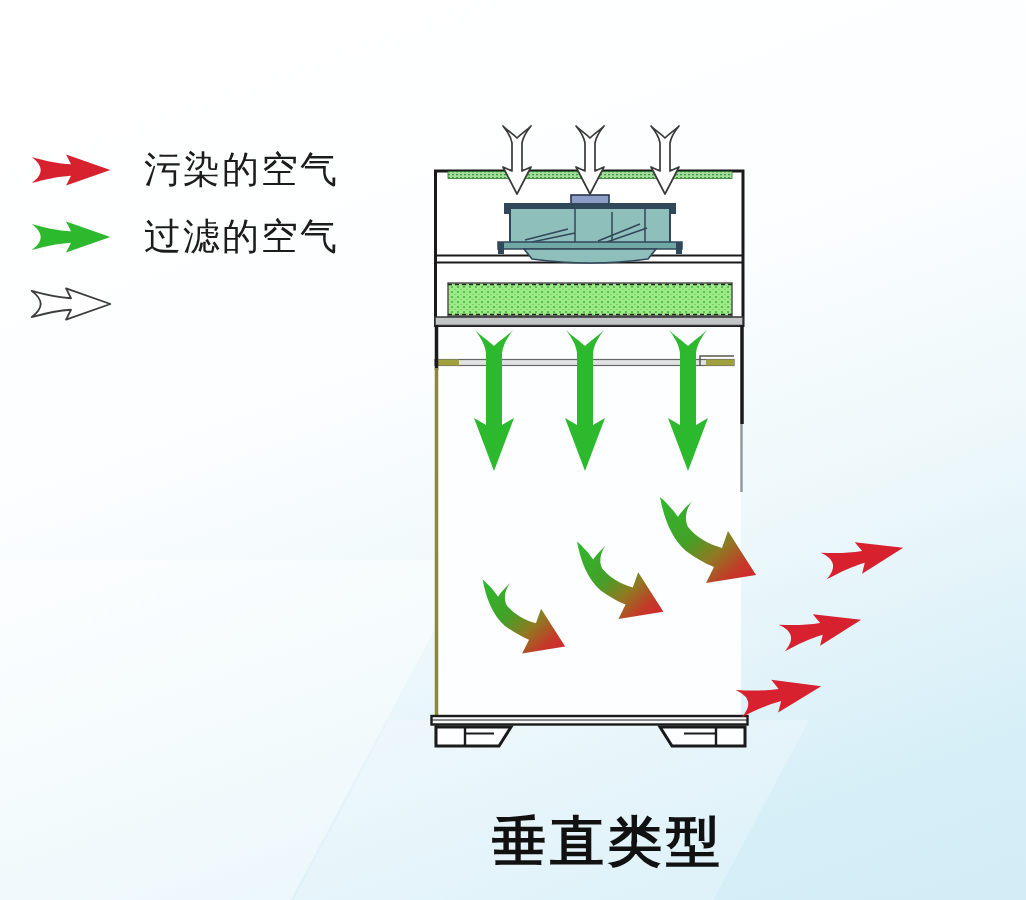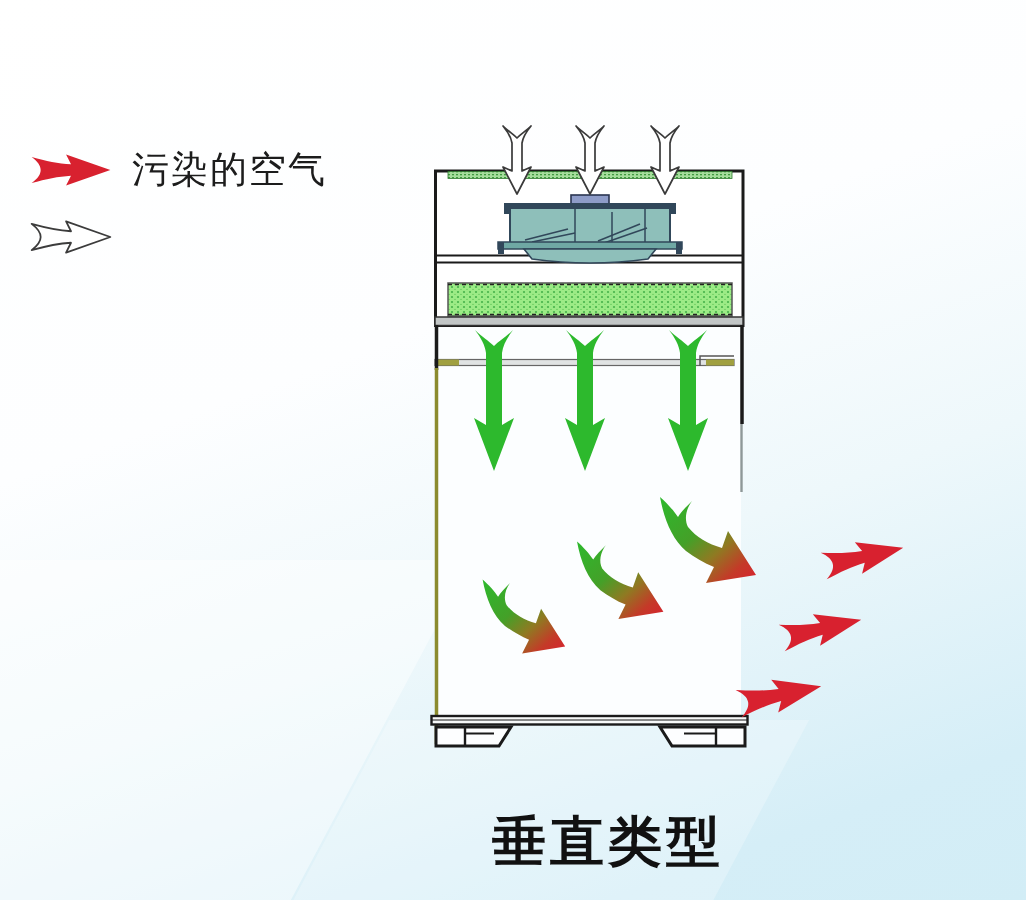--- a/index.html
+++ b/index.html
@@ -10,21 +10,21 @@
             var(--background-top,#ffffff) 0%,
             #fdfeff 38%,
             #eef8fb 62%,
             var(--background-bottom,#d5eef7) 88%,
             #d2edf6 100%);}
   .sheen{position:absolute;background:rgba(255,255,255,.45);pointer-events:none;}
   .sheen.s1{left:-120px;top:560px;width:480px;height:420px;transform:skewX(-28deg);}
   .sheen.s2{left:320px;top:720px;width:420px;height:260px;transform:skewX(-28deg);background:rgba(255,255,255,.25);}
 
   .legend{position:absolute;left:30px;top:148px;display:flex;flex-direction:column;gap:23px;}
-  .legend-row{display:flex;align-items:center;gap:20px;height:44px;}
+  .legend-row{display:flex;align-items:center;gap:32px;height:44px;}
   .legend-arrow{width:82px;height:36px;flex:0 0 auto;}
   .legend-label{font-family:"Liberation Serif","DejaVu Serif",serif;
                 font-size:37px;color:#1c1c1c;letter-spacing:2px;white-space:nowrap;}
 
   .diagram-svg{position:absolute;left:0;top:0;width:1026px;height:900px;}
 
   .caption{position:absolute;left:458px;top:806px;width:300px;text-align:center;
            font-size:54px;font-weight:700;color:var(--caption-color,#111);
            letter-spacing:4px;font-family:"DejaVu Sans","Liberation Sans",sans-serif;}
 
@@ -40,20 +40,26 @@
 <div class="stage">
   <div class="sheen s1"></div>
   <div class="sheen s2"></div>
 
   <div class="legend">
     <div class="legend-row">
       <svg class="legend-arrow" viewBox="0 0 100 42">
         <path class="c-red" d="M2,5 C20,10 34,13 50,14 L44,2 L98,21 L44,40 L50,28 C34,29 20,32 2,37 C10,31 13,26 13,21 C13,16 10,11 2,5 Z"></path>
       </svg>
       <span class="legend-label">污染的空气</span>
+    </div>
+    <div class="legend-row">
+      <svg class="legend-arrow" viewBox="0 0 100 42">
+        <path class="c-green" d="M2,5 C20,10 34,13 50,14 L44,2 L98,21 L44,40 L50,28 C34,29 20,32 2,37 C10,31 13,26 13,21 C13,16 10,11 2,5 Z"></path>
+      </svg>
+      <span class="legend-label">过滤的空气</span>
     </div>
     <div class="legend-row">
       <svg class="legend-arrow" viewBox="0 0 100 42">
         <path class="c-outline" d="M2,5 C20,10 34,13 50,14 L44,2 L98,21 L44,40 L50,28 C34,29 20,32 2,37 C10,31 13,26 13,21 C13,16 10,11 2,5 Z"></path>
       </svg>
     </div>
   </div>
 
   <svg class="diagram-svg" viewBox="0 0 1026 900">
     <defs>

